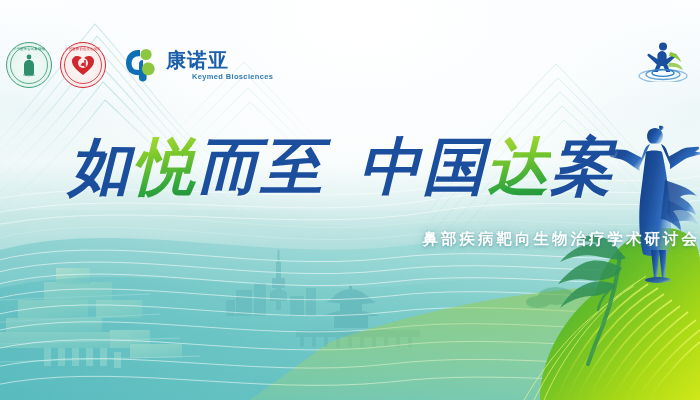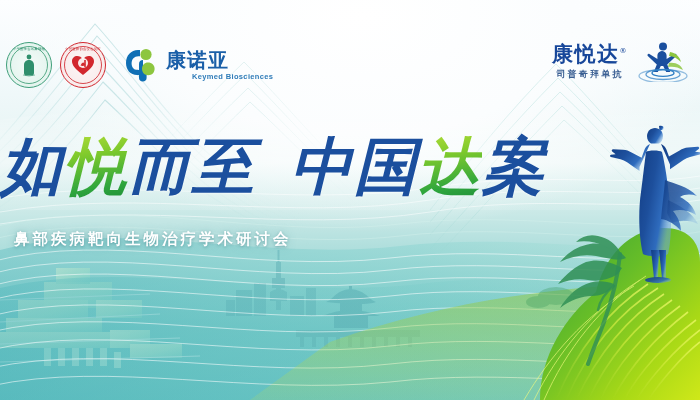--- a/index.html
+++ b/index.html
@@ -54,42 +54,42 @@
   }
   .logo-right .cn sup{font-size:7px;vertical-align:super;font-weight:400;}
   .logo-right .sub{
     font-size:9px;color:#3a5f93;letter-spacing:2.2px;margin-top:5px;font-weight:600;
     font-family:"DejaVu Sans","Liberation Sans",sans-serif;
   }
   .logo-right .fig{width:54px;height:42px;position:relative;flex:0 0 auto;}
 
   
   .title-wrap{
-    position:absolute;left:0;right:17px;top:136px;z-index:25;
+    position:absolute;left:0;right:17px;top:136px;text-align:center;z-index:25;
     pointer-events:none;
   }
   .title{
     display:inline-block;font-size:62px;line-height:1;letter-spacing:2px;font-weight:700;
     font-family:"DejaVu Sans","Liberation Sans",sans-serif;
     white-space:nowrap;
     font-style:italic;
   }
   .t-blue{
     color:#1b4f9e;
     text-shadow:0 1px 2px rgba(255,255,255,.55);
   }
   .t-green{
     background:linear-gradient(170deg,#b9e03a 0%,#7dc92c 35%,#2fa63d 75%,#1c8a39 100%);
     -webkit-background-clip:text;background-clip:text;color:transparent;
     -webkit-text-fill-color:transparent;
   }
   .title .gap{display:inline-block;width:34px;}
 
   .subtitle{
-    position:absolute;left:8px;right:0;top:229px;text-align:left;z-index:25;
+    position:absolute;left:8px;right:0;top:229px;text-align:right;z-index:25;
     font-size:15.5px;font-weight:700;color:#ffffff;letter-spacing:3px;
     font-family:"DejaVu Sans","Liberation Sans",sans-serif;
     text-shadow:0 1px 3px rgba(40,110,120,.45), 0 0 10px rgba(60,140,150,.35);
     margin-left:6px;
   }
 </style>
 </head>
 <body>
 
 <div id="banner">
@@ -396,24 +396,20 @@
         </svg>
       </div>
       <div class="txt">
         <div class="cn">康诺亚</div>
         <div class="en">Keymed Biosciences</div>
       </div>
     </div>
   </div>
 
   <div class="logo-right">
-    <div class="txtblk">
-      <div class="cn"><span>康悦达</span><sup>®</sup></div>
-      <div class="sub">司普奇拜单抗</div>
-    </div>
     <div class="fig">
       <svg width="54" height="42" viewBox="0 0 54 42">
 
         <circle cx="27" cy="6.5" r="4" fill="#1a4f9e"></circle>
         <path d="M27,11 c-3.4,0 -5.6,2 -5.6,4.6 l0,3.4 l-8,-5 c-1.2,-0.8 -2.6,0.8 -1.6,2 l9,8.4 l-3,7.6 l4,0 l3,-6 l2.4,0 l3,6 l4,0 l-3,-7.6 l9,-8.4 c1,-1.2 -0.4,-2.8 -1.6,-2 l-8,5 l0,-3.4 c0,-2.6 -2.2,-4.6 -5.6,-4.6 z" fill="#1a4f9e"></path>
 
         <path d="M34,12 c6,1 10,5 11,10 c-4,-4 -8,-6 -12,-6 z" fill="#8dc63f"></path>
         <path d="M33,23 c7,-1 12,2 14,7 c-5,-3 -10,-4 -15,-3 z" fill="#8dc63f" opacity=".85"></path>
 
         <g fill="none" stroke="#2f7fc4" stroke-width="1.3">

